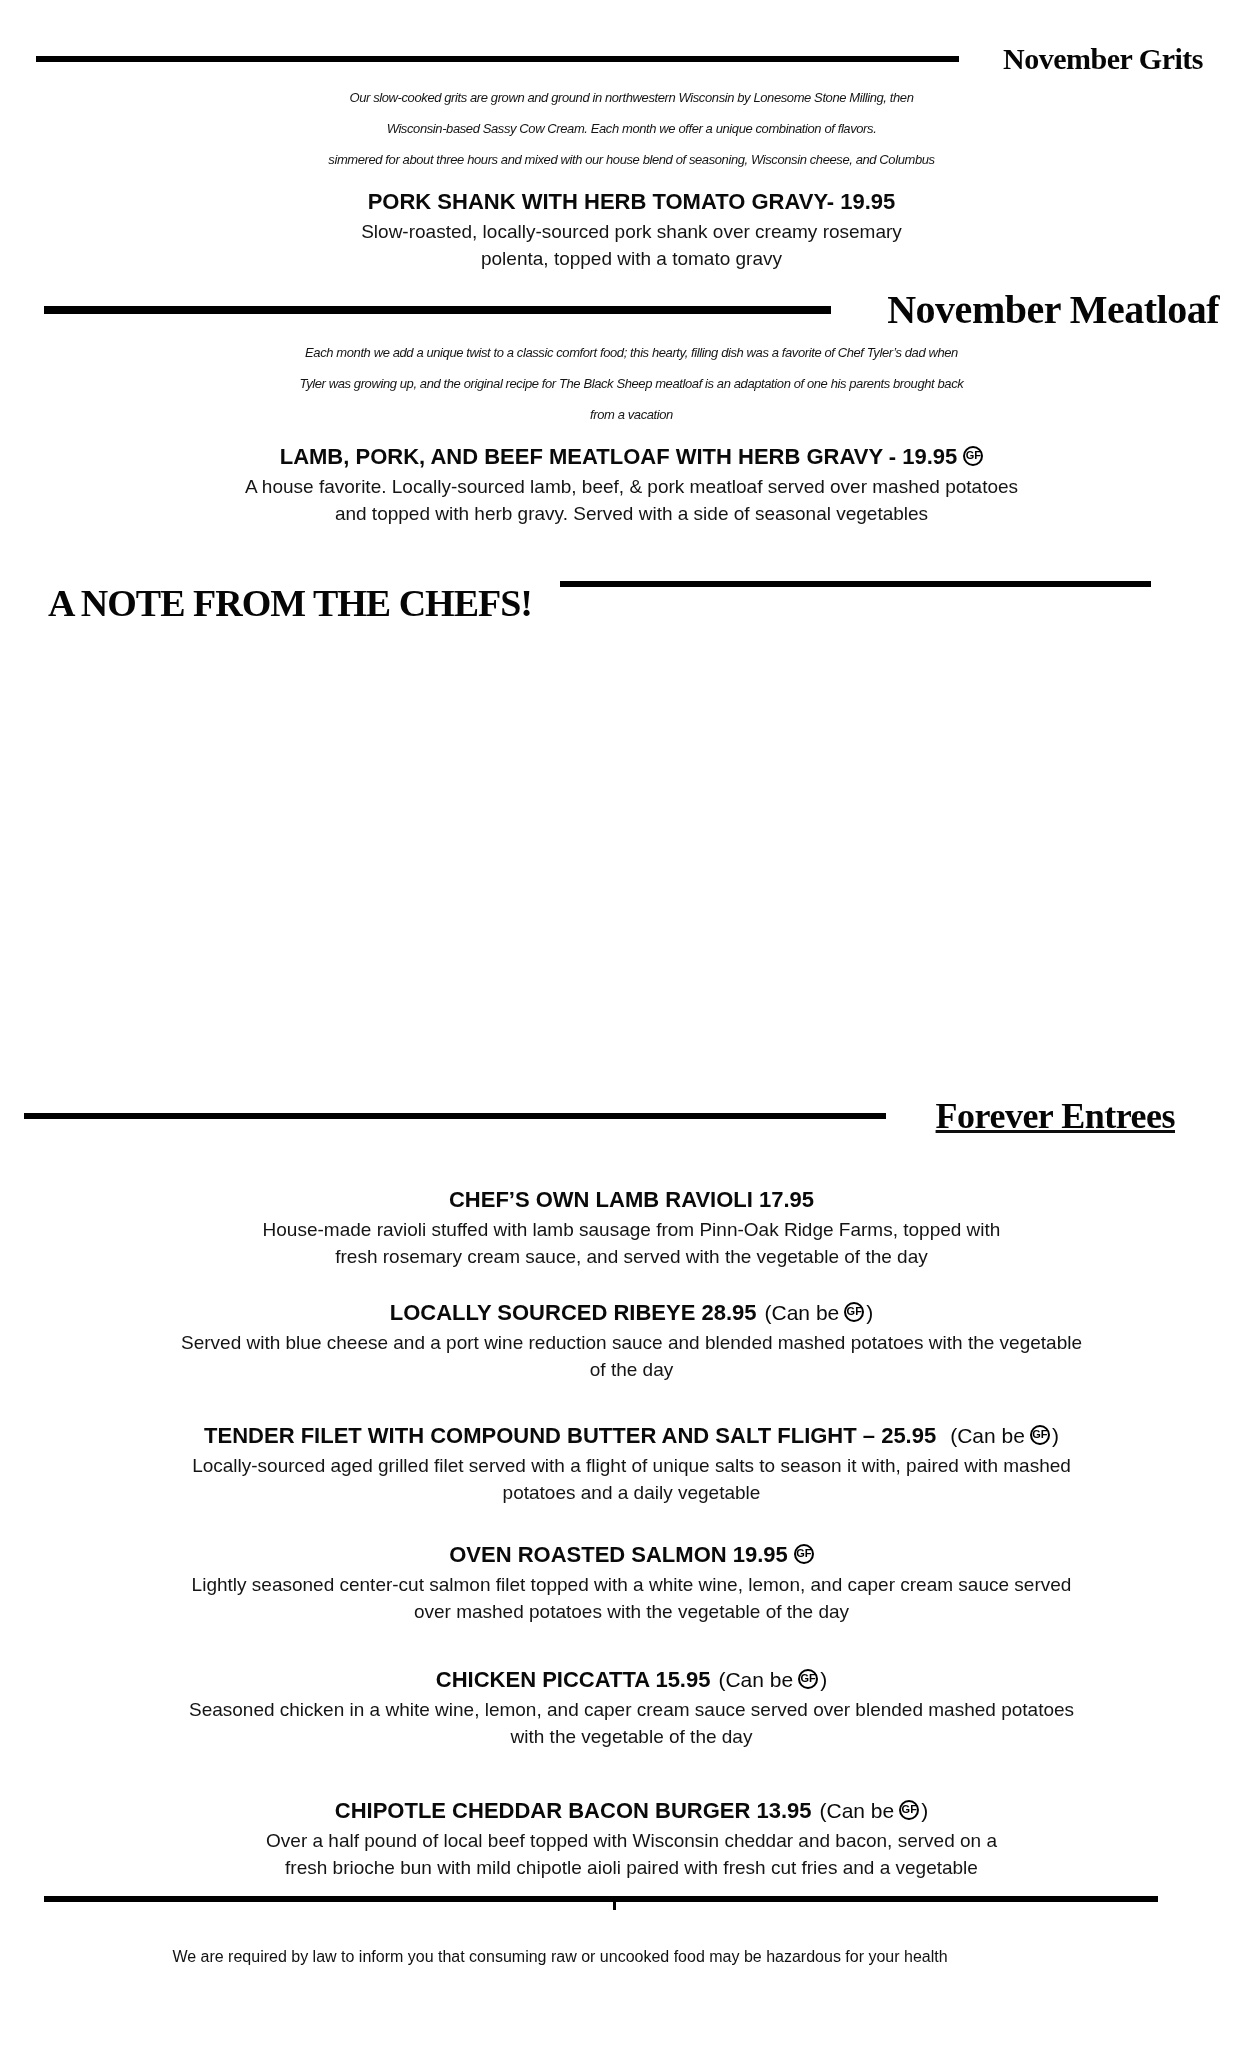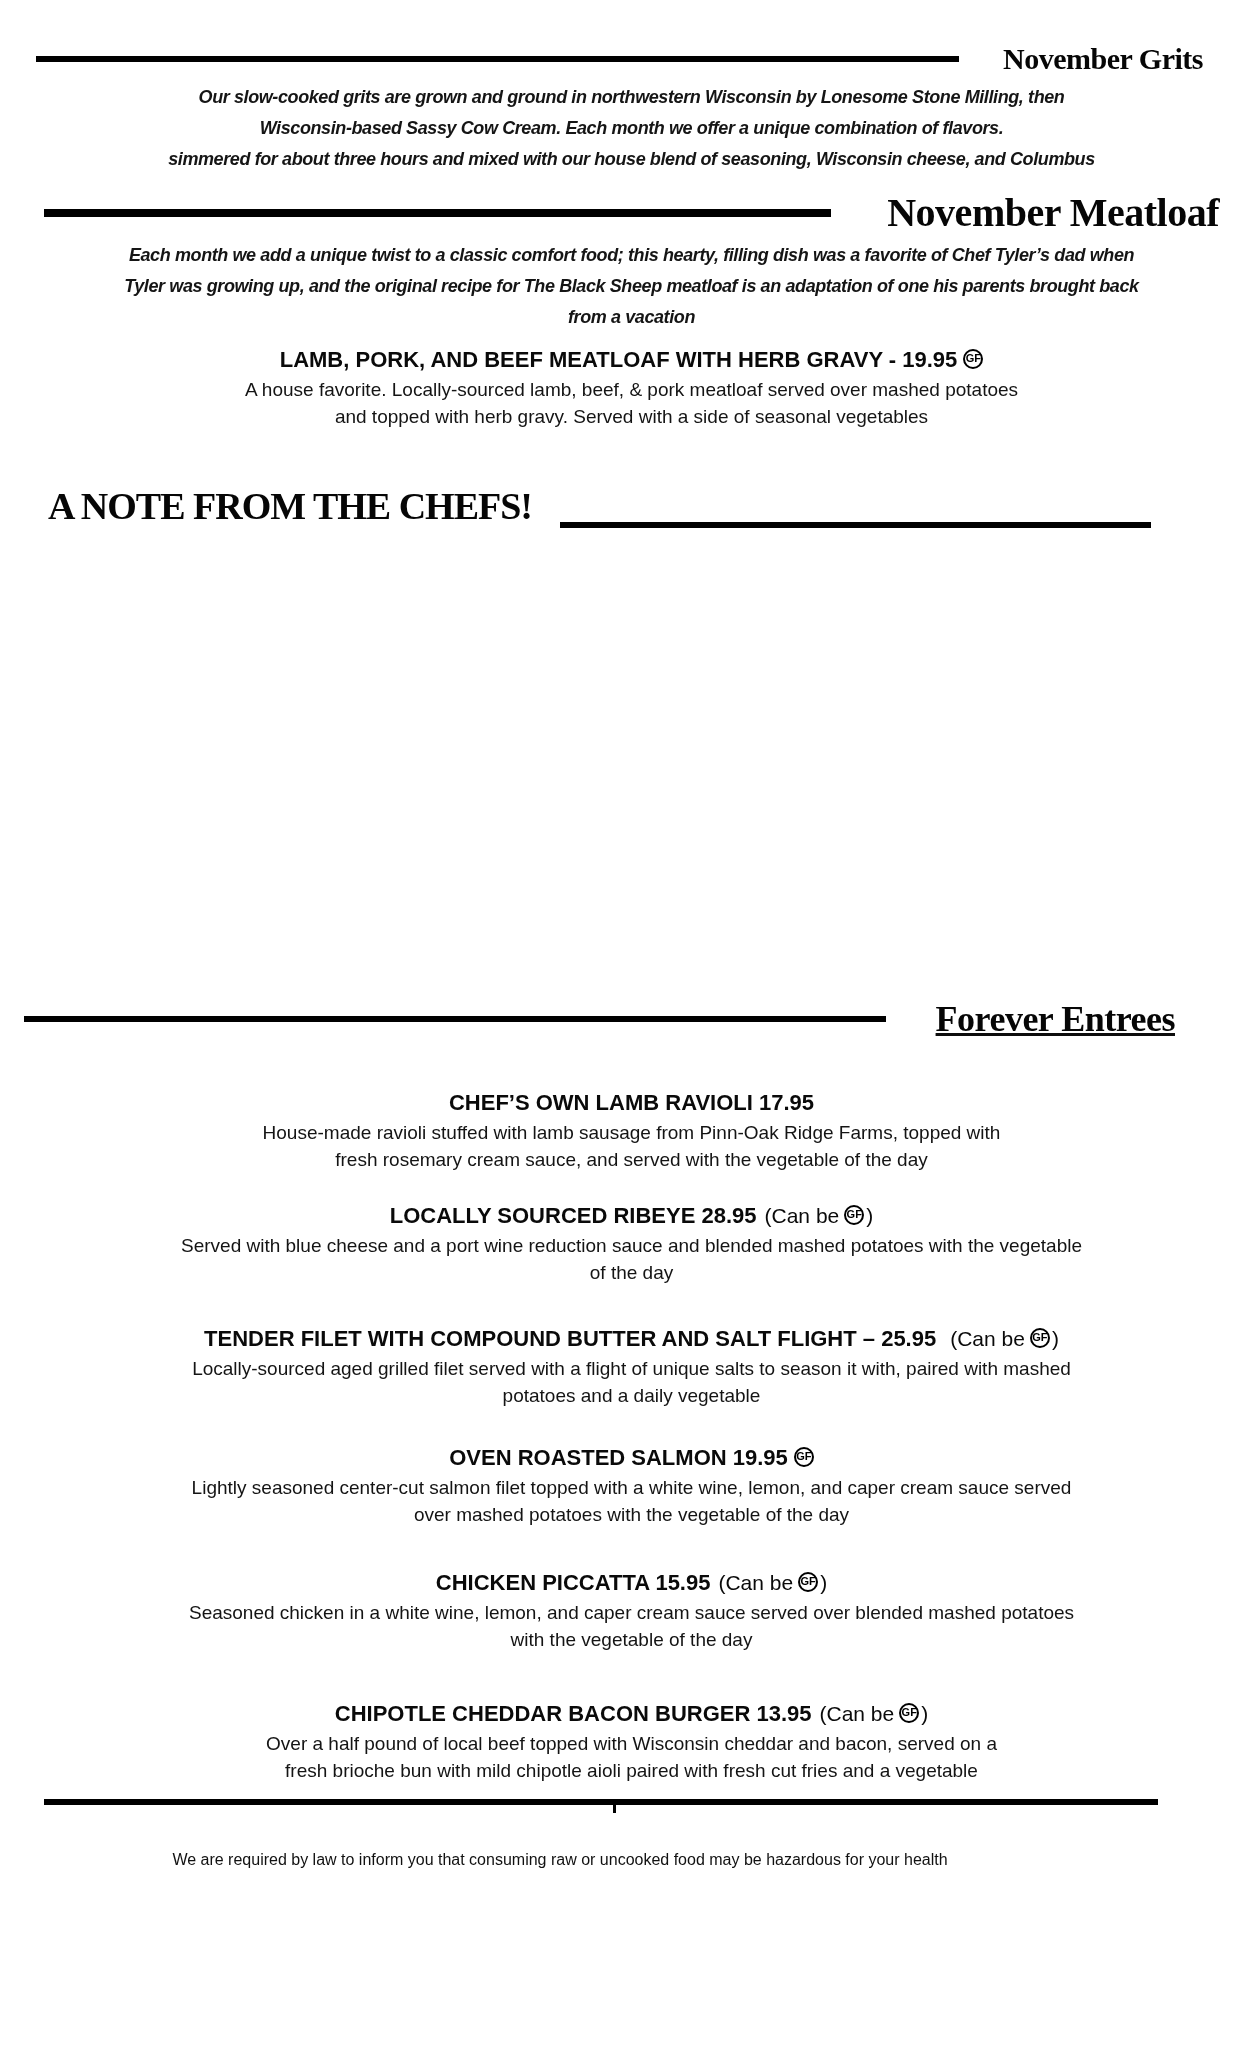--- a/index.html
+++ b/index.html
@@ -8,31 +8,31 @@
     font-family:"Liberation Sans", sans-serif;color:#0d0d0d;
     overflow:hidden;position:relative;
   }
   
   .sec-head{display:flex;align-items:center;}
   .sec-head .rule{flex:1;background:#000;}
   .sec-title{
     font-family:"Liberation Serif", serif;font-weight:bold;
     letter-spacing:-0.5px;white-space:nowrap;color:#060606;
   }
-  .note-head{display:flex;align-items:flex-end;margin:54px 92px 0 48px;}
+  .note-head{display:flex;align-items:flex-start;margin:54px 92px 0 48px;}
   .note-head .rule{flex:1;height:6px;background:#000;margin-left:28px;}
   .note-title{
     font-family:"Liberation Serif", serif;font-weight:bold;font-size:38px;
     letter-spacing:-1px;white-space:nowrap;color:#060606;
   }
   
   .center-col{text-align:center;padding-left:20px;}
   .intro div{
-    font-style:italic;font-size:18px;letter-spacing:-0.4px;
-    line-height:31px;white-space:nowrap;color:#151515;font-weight:bold;
+    font-style:italic;font-size:13px;letter-spacing:-0.4px;
+    line-height:31px;white-space:nowrap;color:#151515;
   }
   .item-name{
     font-weight:bold;font-size:22px;line-height:26px;white-space:nowrap;color:#0a0a0a;
   }
   .item-desc div{font-size:19px;line-height:27px;white-space:nowrap;color:#141414;}
   .canbe{font-weight:normal;font-size:21px;margin-left:8px;}
   .gf{
     display:inline-flex;align-items:center;justify-content:center;
     width:16px;height:16px;border:2.5px solid #000;border-radius:50%;
     font-size:11px;font-weight:bold;line-height:1;vertical-align:5px;
@@ -55,20 +55,27 @@
     <div class="rule" style="height:6px;"></div>
     <div class="sec-title" style="font-size:30px;">November Grits</div>
   </div>
 
   <div class="center-col intro" style="margin-top:6px;">
     <div>Our slow-cooked grits are grown and ground in northwestern Wisconsin by Lonesome Stone Milling, then</div>
     <div>Wisconsin-based Sassy Cow Cream. Each month we offer a unique combination of flavors.</div>
     <div>simmered for about three hours and mixed with our house blend of seasoning, Wisconsin cheese, and Columbus</div>
   </div>
 
+  <div class="center-col" style="margin-top:14px;">
+    <div class="item-name"><span>PORK SHANK WITH HERB TOMATO GRAVY- 19.95</span></div>
+    <div class="item-desc" style="margin-top:3px;">
+      <div>Slow-roasted, locally-sourced pork shank over creamy rosemary</div>
+      <div>polenta, topped with a tomato gravy</div>
+    </div>
+  </div>
 
   <div class="sec-head" style="margin:14px 24px 0 44px;gap:56px;justify-content:flex-end;">
     <div class="rule" style="height:8px;"></div>
     <div class="sec-title" style="font-size:40px;">November Meatloaf</div>
   </div>
 
   <div class="center-col intro" style="margin-top:4px;padding-left:20px;">
     <div>Each month we add a unique twist to a classic comfort food; this hearty, filling dish was a favorite of Chef Tyler’s dad when</div>
     <div>Tyler was growing up, and the original recipe for The Black Sheep meatloaf is an adaptation of one his parents brought back</div>
     <div>from a vacation</div>

